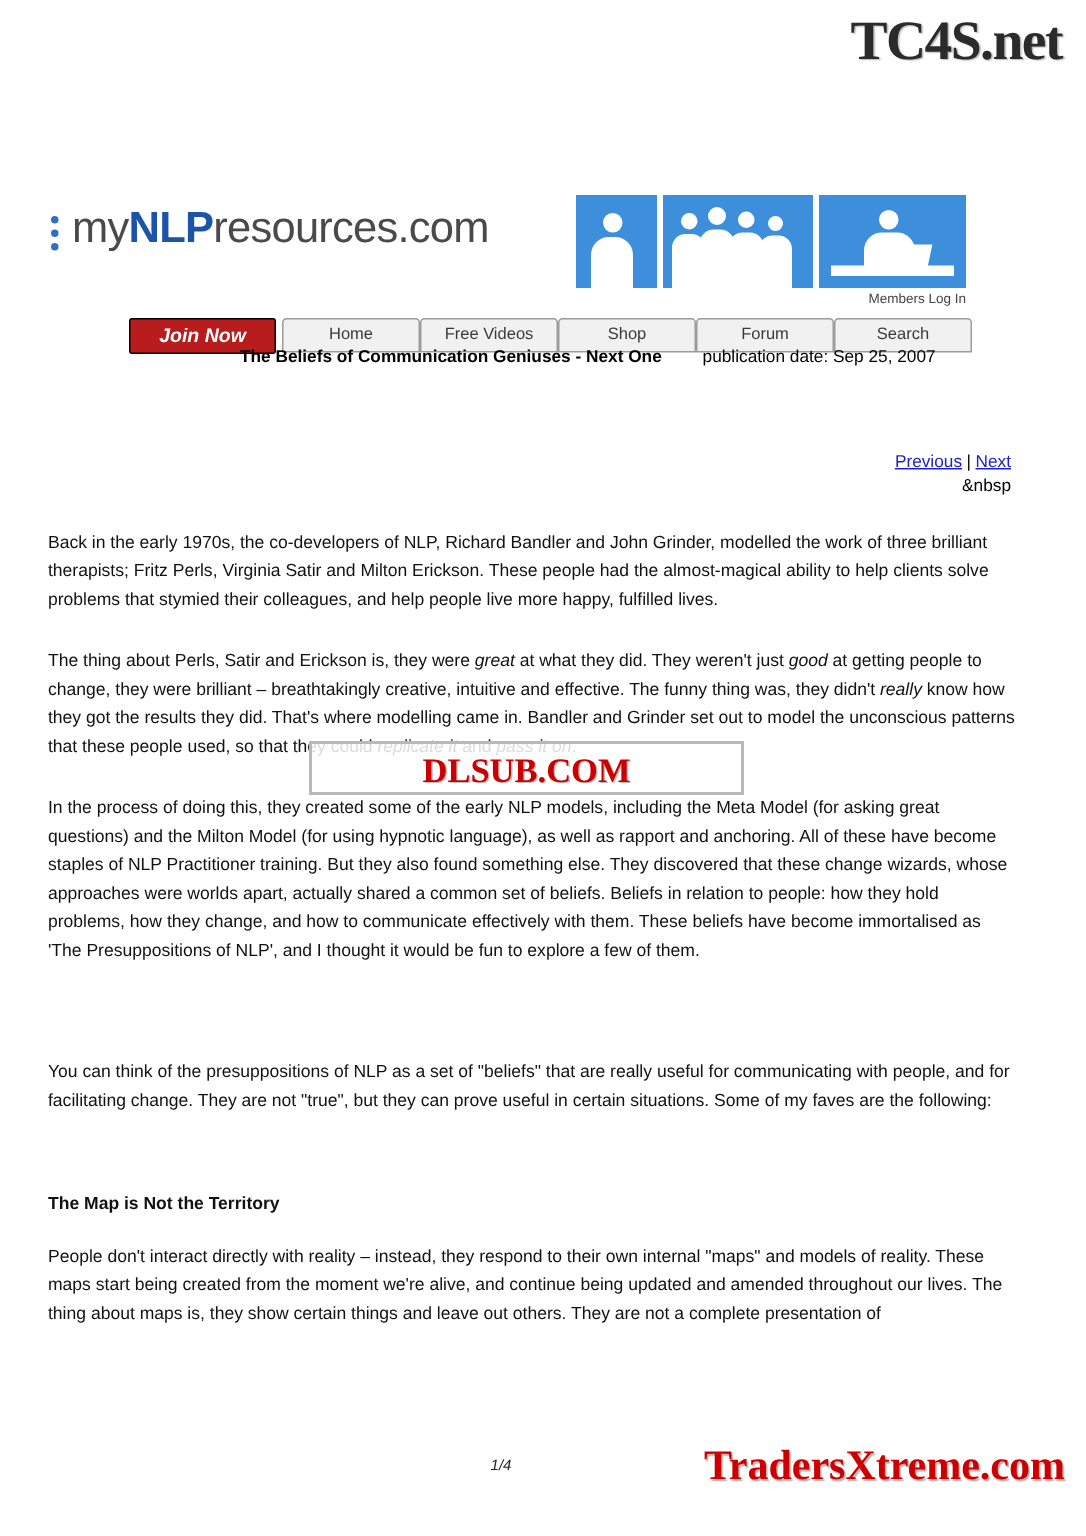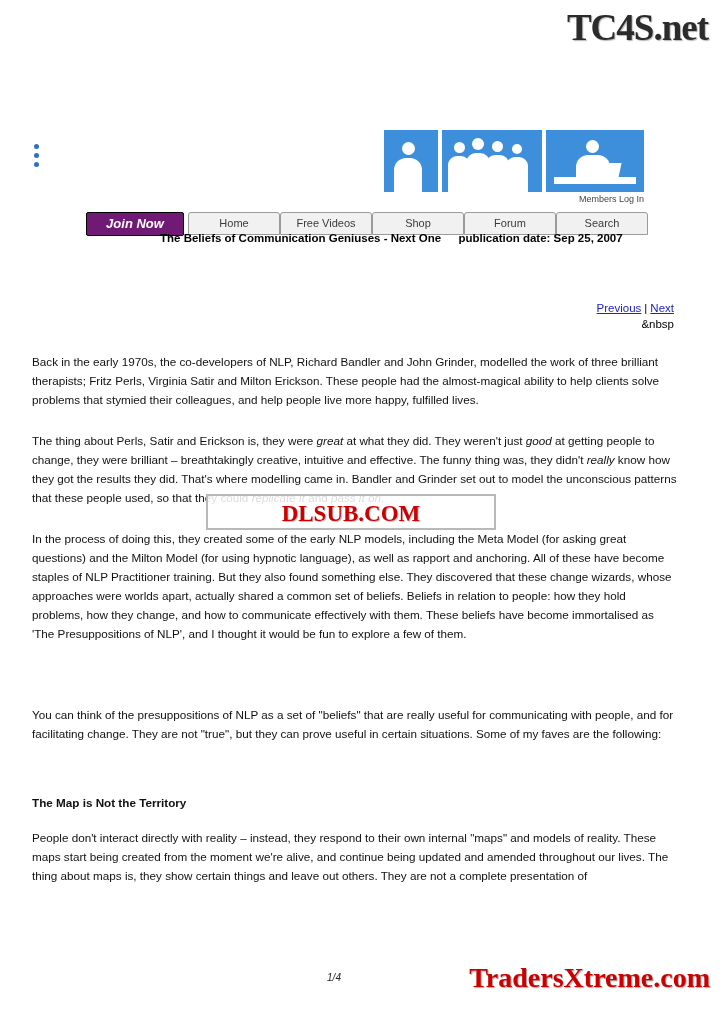--- a/index.html
+++ b/index.html
@@ -142,21 +142,21 @@
     top: 82px;
     width: 590px;
     height: 24px;
   }
   .join-now {
     position: absolute;
     left: 30px;
     top: 0px;
     width: 96px;
     height: 22px;
-    background: #701a75;
+    background: #b91c1c;
     border: 1px solid #000000;
     border-radius: 2px;
     color: #ffffff;
     font-size: 13px;
     font-weight: bold;
     font-style: italic;
     text-align: center;
     line-height: 22px;
     font-family: "Liberation Sans", sans-serif;
   }
@@ -184,22 +184,22 @@
     left: 160px;
     top: 232px;
     width: 500px;
     font-size: 11.5px;
   }
   .title-line .doc-title {
     font-weight: bold;
     color: #000000;
   }
   .title-line .pub-date {
-    margin-left: 14px;
-    font-weight: bold;
+    margin-left: 24px;
+    font-weight: normal;
     color: #000000;
   }
 
   
   .pager {
     position: absolute;
     right: 50px;
     top: 302px;
     font-size: 11.5px;
     text-align: right;
@@ -294,20 +294,21 @@
 <div class="tc4s-watermark">TC4S.net</div>
 
 <div class="site-header">
 
   <div class="logo-area">
     <div class="logo-dots">
       <span></span>
         <span></span>
         <span></span>
     </div>
+    <div class="logo-main"><span>my</span><span class="nlp">NLP</span><span>resources.com</span></div>
   </div>
 
   <div class="banner-tiles">
     <div class="tile tile-1">
       <div class="fig t1-head"></div>
         <div class="fig t1-body"></div>
     </div>
     <div class="tile tile-2">
       <div class="fig t2-h1"></div>
         <div class="fig t2-b1"></div>

